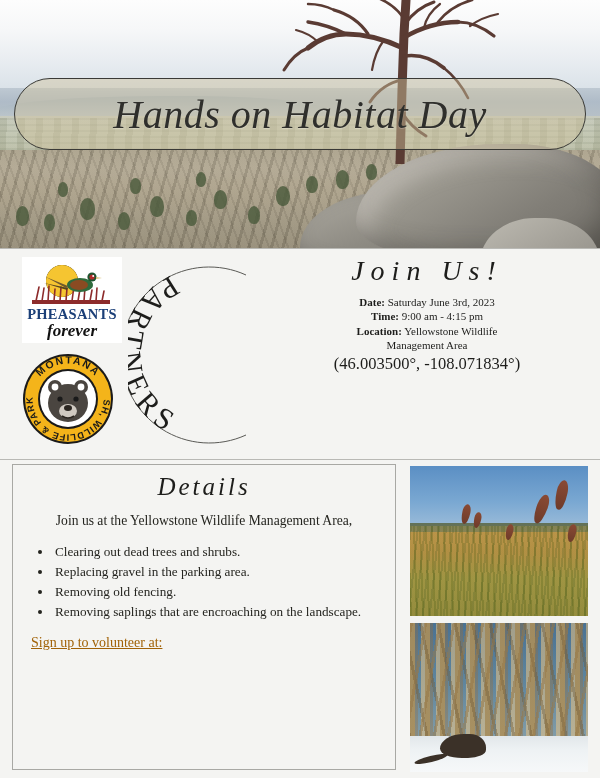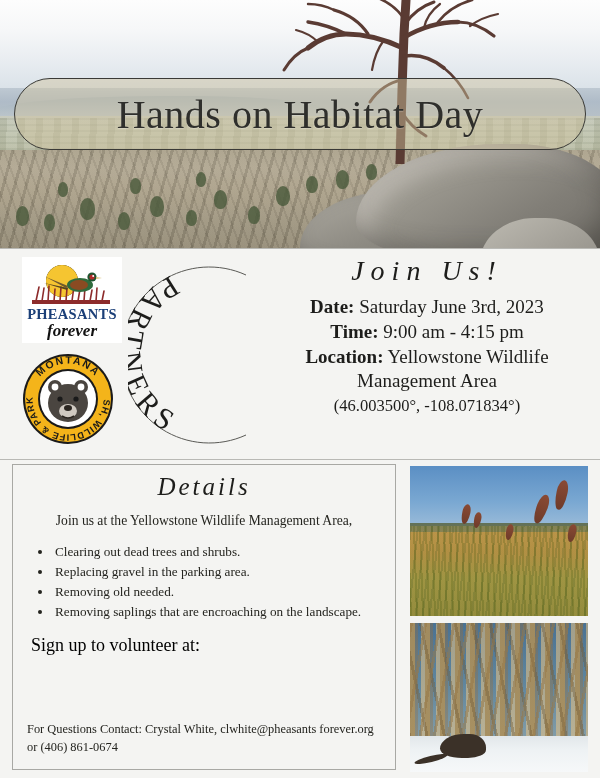--- a/index.html
+++ b/index.html
@@ -18,20 +18,21 @@
     overflow: hidden;
   }
 
   
   .hero {
     position: relative;
     width: 600px;
     height: 248px;
     overflow: hidden;
     background: #cfd6dc;
+    font-style: italic;
   }
   .hero-sky {
     position: absolute;
     left: 0; top: 0; width: 600px; height: 108px;
     background: linear-gradient(to bottom,
       #fdfdfd 0%, #f6f7f8 28%, #e9edf1 55%, #dde4ea 78%, #cfd8e0 100%);
   }
   .hero-ridge {
     position: absolute;
     left: 0; top: 88px; width: 600px; height: 34px;
@@ -176,21 +177,21 @@
     color: #1d1d1b;
   }
   .joinus-title {
     font-size: 28px;
     font-style: italic;
     letter-spacing: 7px;
     line-height: 1.15;
     margin-bottom: 8px;
   }
   .joinus-line {
-    font-size: 19px;
+    font-size: 11px;
     line-height: 1.30;
     white-space: nowrap;
   }
   .joinus-line b { font-weight: bold; }
   .joinus-coords { font-size: 16.5px; line-height: 1.30; margin-top: 1px; }
 
   
   .lower {
     position: relative;
     width: 600px;
@@ -230,23 +231,24 @@
     font-size: 13.2px;
     line-height: 1.52;
     padding-left: 2px;
   }
   .details-note {
     font-size: 13.2px;
     color: #24241f;
     margin: 0 0 18px 4px;
   }
   .details-signup {
-    font-size: 18px;
-    color: #000000;
+    font-size: 14px;
+    color: #a16207;
     margin: 0 0 0 4px;
+    text-decoration: underline;
   }
   .details-contact {
     position: absolute;
     left: 14px; bottom: 12px;
     width: 356px;
     font-size: 12.4px;
     line-height: 1.45;
     color: #24241f;
   }
 
@@ -508,29 +510,25 @@
   <div class="lower">
 
     <div class="details-panel">
       <div class="details-title">Details</div>
       <div class="details-intro">
         <div>Join us at the Yellowstone Wildlife Management Area,</div>
       </div>
       <ul class="details-list">
         <li>Clearing out dead trees and shrubs.</li>
         <li>Replacing gravel in the parking area.</li>
-        <li>Removing old needed.</li>
+        <li>Removing old fencing.</li>
         <li>Removing saplings that are encroaching on the landscape.</li>
       </ul>
       <p class="details-signup">Sign up to volunteer at:</p>
 
-      <div class="details-contact">
-        <div>For Questions Contact: Crystal White, clwhite@pheasants forever.org</div>
-        <div>or (406) 861-0674</div>
-      </div>
     </div>
 
     <div class="photo photo-top">
       <div class="p-sky"></div>
       <div class="p-treeline"></div>
       <div class="p-field"></div>
       <div class="p-stalks"></div>
       <div class="p-seedhead" style="left:146px; top:14px;"></div>
       <div class="p-seedhead" style="left:126px; top:28px; transform:rotate(20deg);"></div>
       <div class="p-seedhead" style="left:52px;  top:38px; width:8px; height:20px;"></div>

